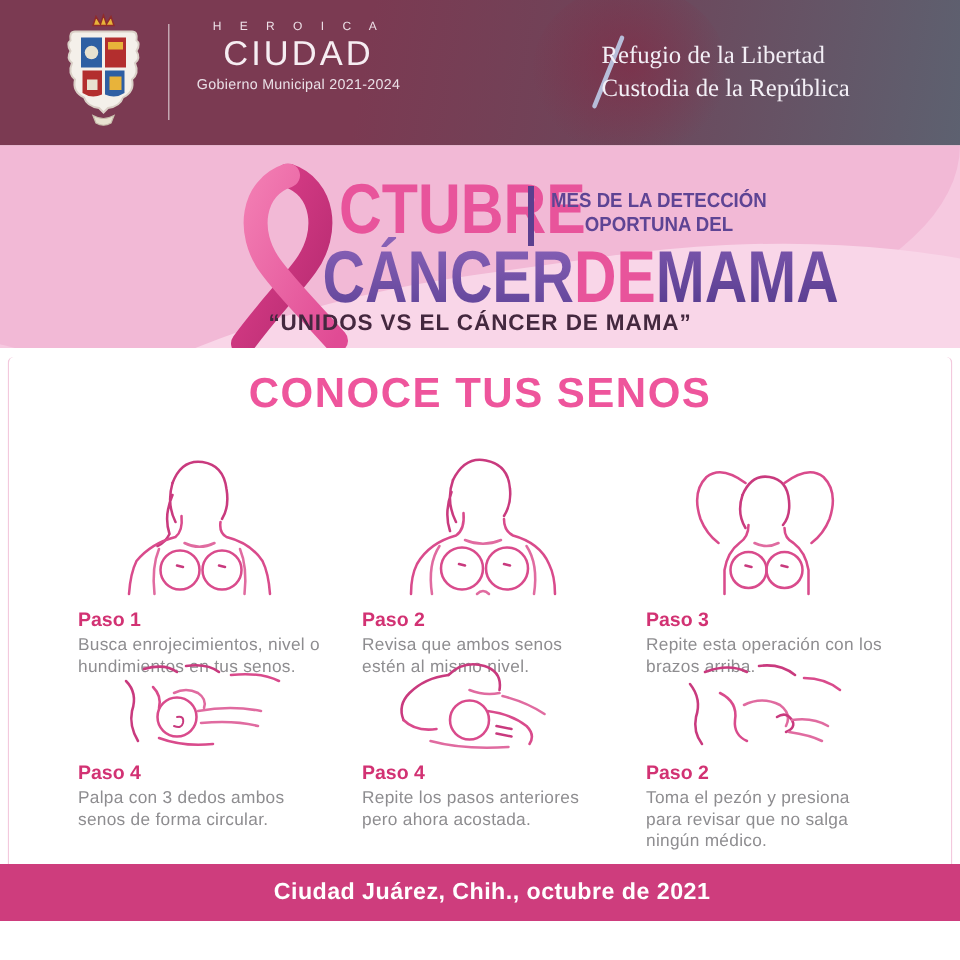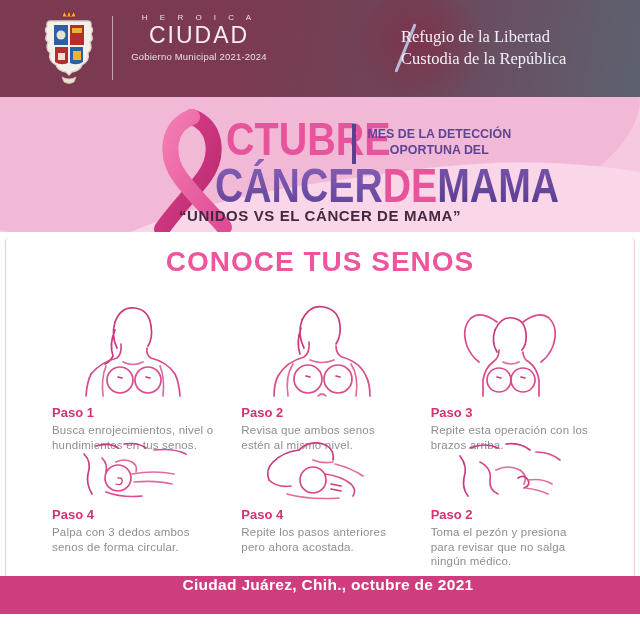--- a/index.html
+++ b/index.html
@@ -57,21 +57,21 @@
   .fig { height:96px; display:flex; align-items:flex-end; justify-content:center; }
   .row2 .fig { height:62px; }
   .paso-label { font-size:13px; font-weight:800; color:#d23273; margin-top:5px; }
   .paso-text { font-size:11.5px; line-height:14.5px; color:#8e8d90; margin-top:3px; letter-spacing:0.2px; }
 
   .advice { position:absolute; left:0; top:326px; width:640px; text-align:center;
     font-size:19px; line-height:24px; font-weight:800; color:#3d3c3f; }
 
   
   .footer { position:absolute; left:0; top:576px; width:640px; height:38px; background:#ce3d7d;
-    display:flex; justify-content:center;padding-left:16px; }
+    display:flex; align-items:center; justify-content:center;padding-left:16px; }
   .footer-text { color:#ffffff; font-size:15.5px; font-weight:800; letter-spacing:0.3px; }
 
   svg { display:block; }
 </style>
 </head>
 <body>
 
 <div class="poster">
 
   <div class="header">

